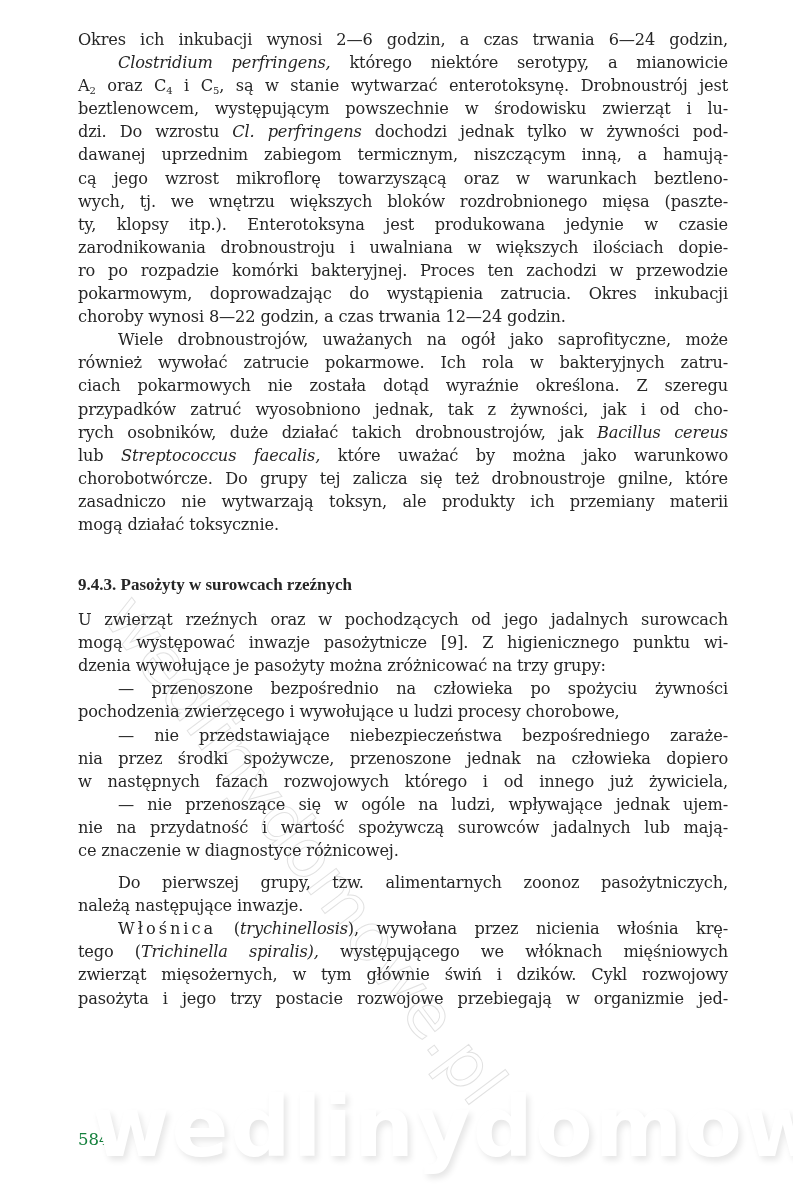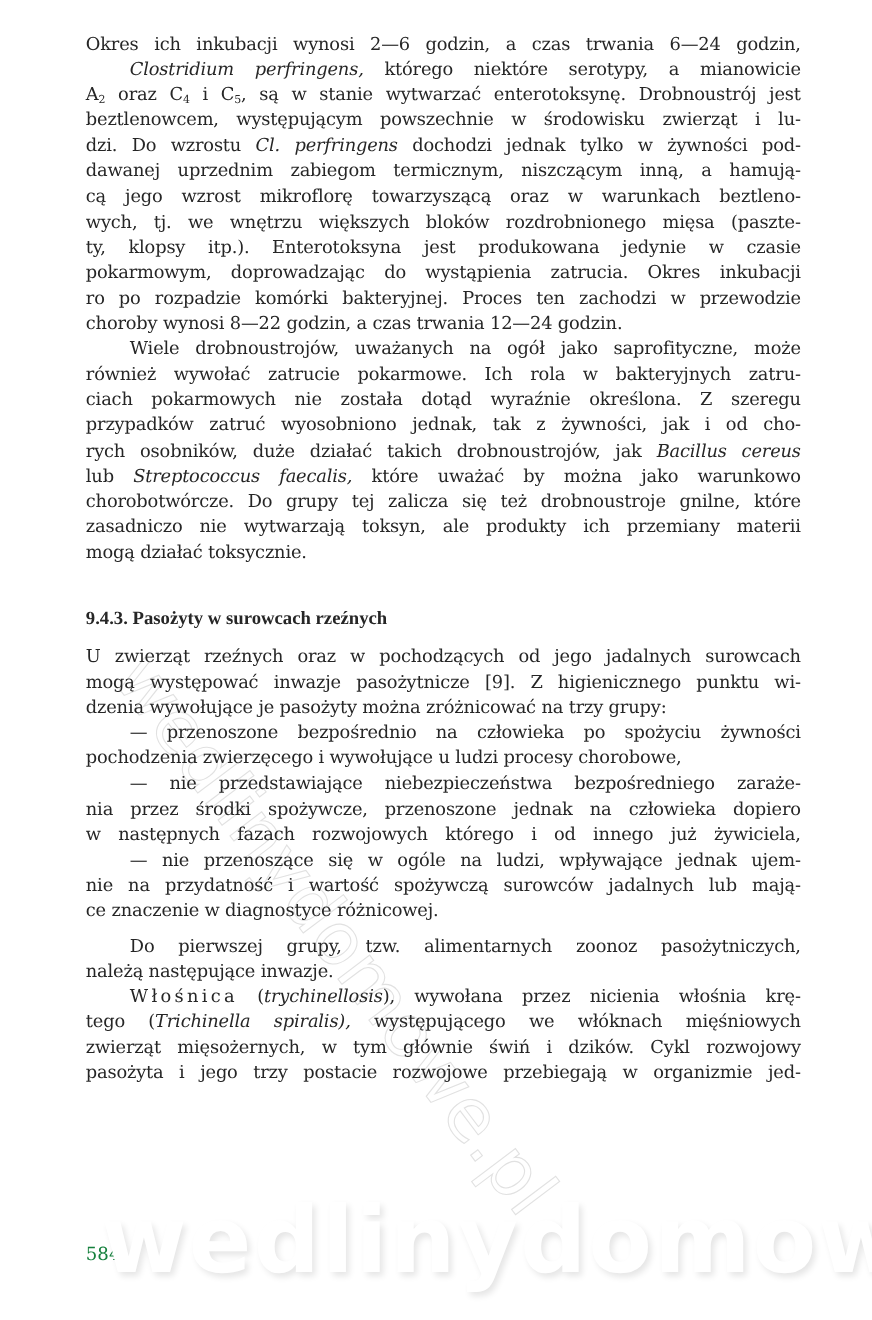--- a/index.html
+++ b/index.html
@@ -47,22 +47,23 @@
   <span class="line">Okres ich inkubacji wynosi 2—6 godzin, a czas trwania 6—24 godzin,</span>
 
   <span class="line indent"><i>Clostridium perfringens,</i><span> którego niektóre serotypy, a mianowicie</span></span>
   <span class="line"><span>A</span><sub>2</sub><span> oraz C</span><sub>4</sub><span> i C</span><sub>5</sub><span>, są w stanie wytwarzać enterotoksynę. Drobnoustrój jest</span></span>
   <span class="line">beztlenowcem, występującym powszechnie w środowisku zwierząt i lu-</span>
   <span class="line"><span>dzi. Do wzrostu </span><i>Cl. perfringens</i><span> dochodzi jednak tylko w żywności pod-</span></span>
   <span class="line">dawanej uprzednim zabiegom termicznym, niszczącym inną, a hamują-</span>
   <span class="line">cą jego wzrost mikroflorę towarzyszącą oraz w warunkach beztleno-</span>
   <span class="line">wych, tj. we wnętrzu większych bloków rozdrobnionego mięsa (paszte-</span>
   <span class="line">ty, klopsy itp.). Enterotoksyna jest produkowana jedynie w czasie</span>
+  <span class="line">zarodnikowania drobnoustroju i uwalniana w większych ilościach dopie-</span>
+  <span class="line">ro po rozpadzie komórki bakteryjnej. Proces ten zachodzi w przewodzie</span>
   <span class="line">pokarmowym, doprowadzając do wystąpienia zatrucia. Okres inkubacji</span>
-  <span class="line">ro po rozpadzie komórki bakteryjnej. Proces ten zachodzi w przewodzie</span>
   <span class="line last">choroby wynosi 8—22 godzin, a czas trwania 12—24 godzin.</span>
 
   <span class="line indent">Wiele drobnoustrojów, uważanych na ogół jako saprofityczne, może</span>
   <span class="line">również wywołać zatrucie pokarmowe. Ich rola w bakteryjnych zatru-</span>
   <span class="line">ciach pokarmowych nie została dotąd wyraźnie określona. Z szeregu</span>
   <span class="line">przypadków zatruć wyosobniono jednak, tak z żywności, jak i od cho-</span>
   <span class="line"><span>rych osobników, duże działać takich drobnoustrojów, jak </span><i>Bacillus cereus</i></span>
   <span class="line"><span>lub </span><i>Streptococcus faecalis,</i><span> które uważać by można jako warunkowo</span></span>
   <span class="line">chorobotwórcze. Do grupy tej zalicza się też drobnoustroje gnilne, które</span>
   <span class="line">zasadniczo nie wytwarzają toksyn, ale produkty ich przemiany materii</span>

